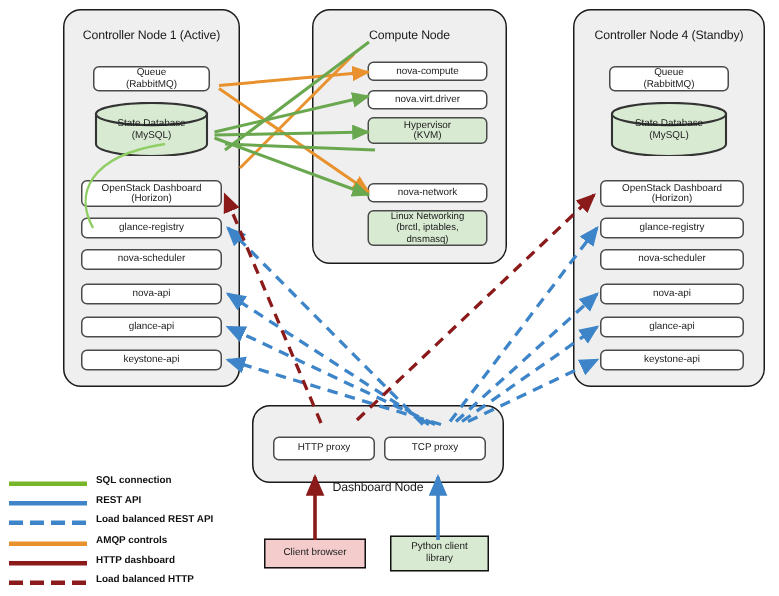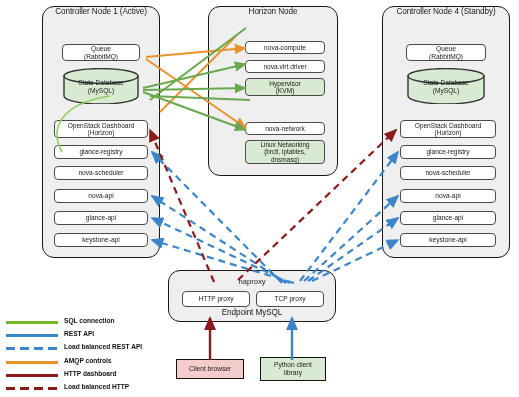--- a/index.html
+++ b/index.html
@@ -30,21 +30,21 @@
     background: #efefef;
     border: 1.6px solid #1a1a1a;
     border-radius: 12px;
     box-sizing: border-box;
     z-index: 2;
   }
   .node-title {
     text-align: center;
     font-size: 8.2px;
     color: #1a1a1a;
-    padding-top: 0;
+    padding-top: 12px;
     letter-spacing: -0.1px;
   }
   .group-box {
     position: absolute;
     background: #d9d9d9;
     border: 1.4px solid #3b3b3b;
     border-radius: 10px;
     box-sizing: border-box;
   }
   .group-title {
@@ -235,21 +235,21 @@
     <span>nova-api</span>
   </div>
   <div class="pill" style="left:54px; top:211px; width:94px; height:14px;">
     <span>glance-api</span>
   </div>
   <div class="pill" style="left:54px; top:233px; width:94px; height:14px;">
     <span>keystone-api</span>
   </div>
 
   <div class="node-box" style="left:208px; top:6px; width:130px; height:170px;">
-    <div class="node-title">Horizon Node</div>
+    <div class="node-title">Compute Node</div>
   </div>
 
   <div class="group-box" style="left:216px; top:24px; width:114px; height:78px;">
     <div class="group-title">Compute Worker</div>
   </div>
 
   <div class="pill" style="left:245px; top:41px; width:80px; height:13px;">
     <span>nova-compute</span>
   </div>
   <div class="pill" style="left:245px; top:60px; width:80px; height:13px;">
@@ -312,29 +312,28 @@
     <span>glance-api</span>
   </div>
   <div class="pill" style="left:400px; top:233px; width:96px; height:14px;">
     <span>keystone-api</span>
   </div>
 
   <div class="node-box" style="left:168px; top:270px; width:168px; height:52px;">
   </div>
   <div class="group-box" style="left:174px; top:275px; width:156px; height:40px;">
   </div>
-  <div class="haproxy-label" style="left:174px; top:277px; width:156px; text-align:center;">haproxy</div>
 
   <div class="pill" style="left:182px; top:291px; width:68px; height:16px;">
     <span>HTTP proxy</span>
   </div>
   <div class="pill" style="left:256px; top:291px; width:68px; height:16px;">
     <span>TCP proxy</span>
   </div>
-  <div class="node-title" style="position:absolute; left:168px; top:308px; width:168px; z-index:4;">Endpoint MySQL</div>
+  <div class="node-title" style="position:absolute; left:168px; top:308px; width:168px; z-index:4;">Dashboard Node</div>
 
   <div class="client-box" style="left:176px; top:359px; width:68px; height:20px; background:#f4cccc;">
     <span>Client browser</span>
   </div>
   <div class="client-box" style="left:260px; top:357px; width:66px; height:24px; background:#d9ead3; flex-direction:column;">
     <span>Python client</span>
     <span>library</span>
   </div>
 
   <div id="legend">

